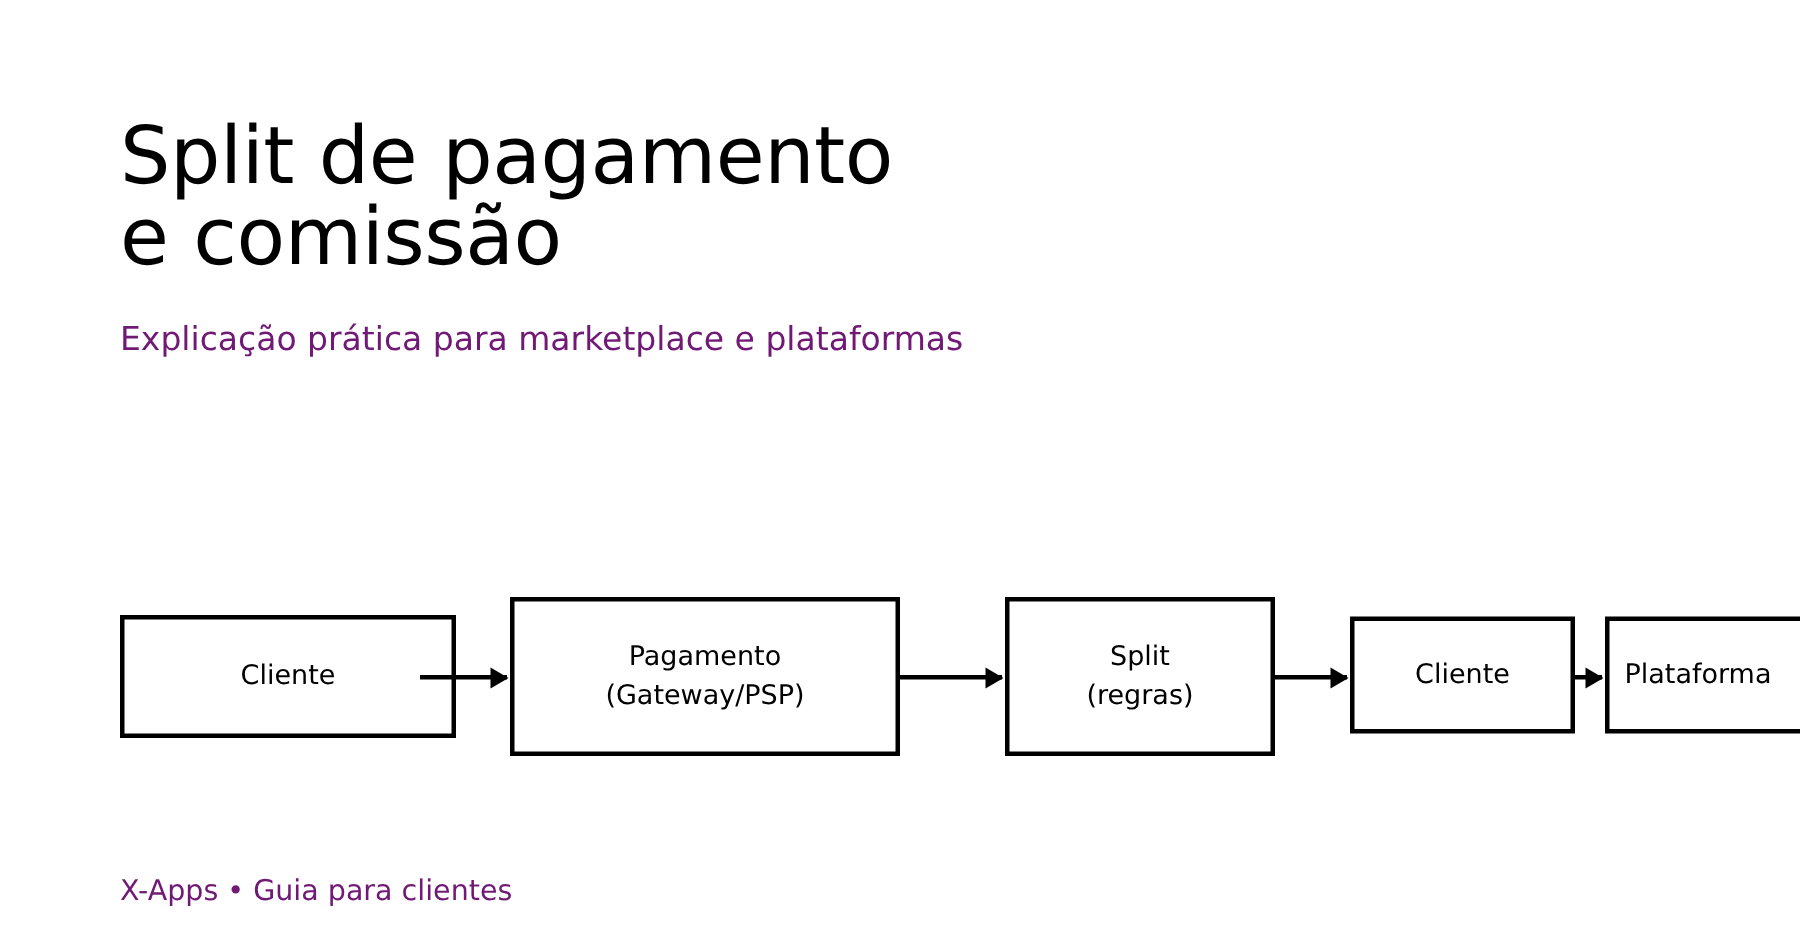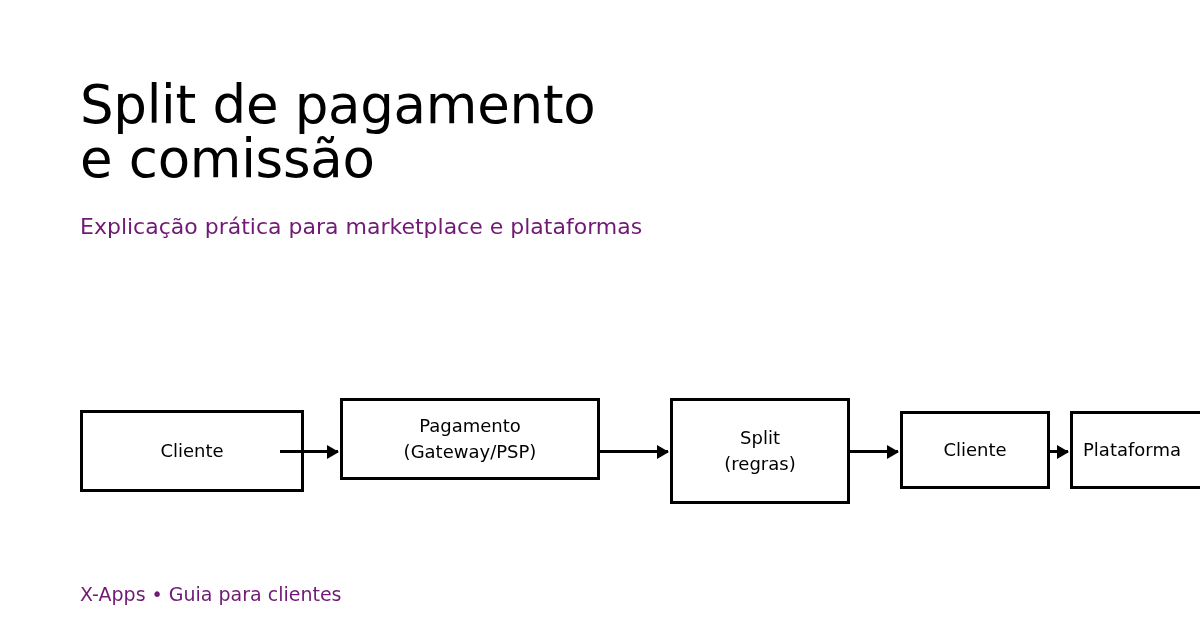--- a/index.html
+++ b/index.html
@@ -118,21 +118,21 @@
   </div>
 
   <div id="flow">
 
     <div class="node" style="left:80px; top:22px; width:224px; height:82px;">
       <span class="node-label">Cliente</span>
     </div>
 
     <div class="connector" style="left:280px; top:62px; width:58px;"></div>
 
-    <div class="node" style="left:340px; top:10px; width:260px; height:82px;">
+    <div class="node" style="left:340px; top:10px; width:260px; height:106px;">
       <span class="node-label">Pagamento
 (Gateway/PSP)</span>
     </div>
 
     <div class="connector" style="left:600px; top:62px; width:68px;"></div>
 
     <div class="node" style="left:670px; top:10px; width:180px; height:106px;align-items:center;">
       <span class="node-label">Split
 (regras)</span>
     </div>

